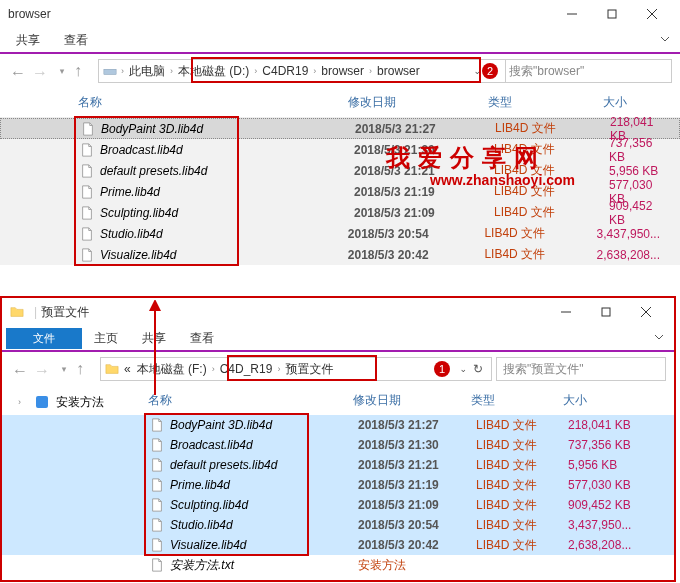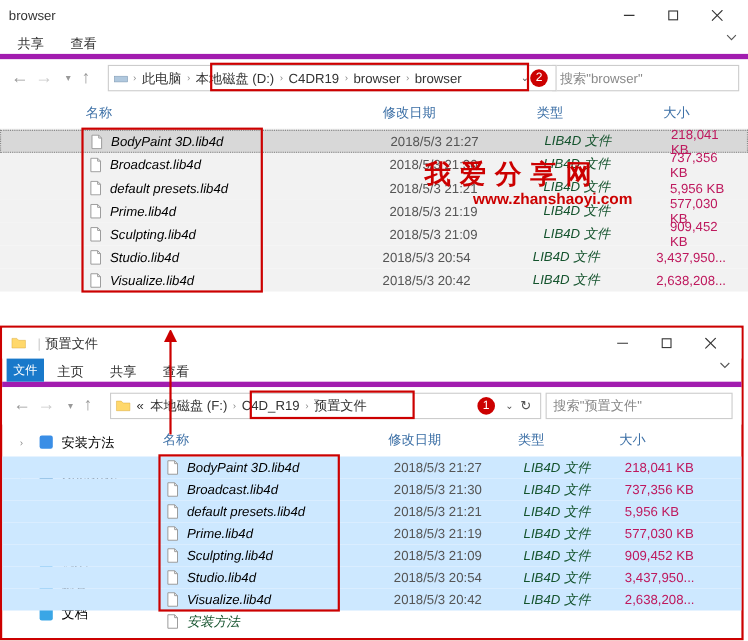--- a/index.html
+++ b/index.html
@@ -9,22 +9,22 @@
 .window.w1 { border: none; }
 .window.w2 { position: absolute; top: 296px; left: 0; width: 676px; height: 286px; border: 2px solid #cc0000; }
 
 .titlebar { display: flex; align-items: center; height: 28px; padding: 0 8px; background: #fff; font-size: 12px; color: #333; }
 .titlebar .icon { width: 14px; height: 14px; margin-right: 6px; }
 .titlebar .title { flex: 1; }
 .titlebar .winbtns { display: flex; }
 .titlebar .winbtn { width: 40px; height: 26px; display: flex; align-items: center; justify-content: center; color: #333; }
 .titlebar .winbtn svg { width: 10px; height: 10px; }
 
-.ribbon-tabs { display: flex; align-items: flex-start; height: 26px; font-size: 12px; padding-left: 4px; border-bottom: 5px solid #a21caf; }
-.ribbon-tabs .filetab { background: #1979ca; color: #fff; padding: 3px 6px; font-size: 11px; }
+.ribbon-tabs { display: flex; align-items: center; height: 26px; font-size: 12px; padding-left: 4px; border-bottom: 2px solid #a21caf; }
+.ribbon-tabs .filetab { background: #1979ca; color: #fff; padding: 3px 27px; font-size: 11px; }
 .ribbon-tabs .tab { padding: 4px 12px; color: #333; }
 .ribbon-tabs .expand { margin-left: auto; padding: 0 10px; }
 
 .addrbar { display: flex; align-items: center; height: 34px; padding: 4px 8px; gap: 4px; background: #fff; }
 .navarrows { display: flex; align-items: center; gap: 2px; color: #999; }
 .navarrows .arr { width: 20px; height: 20px; display: flex; align-items: center; justify-content: center; }
 .navarrows .up { width: 20px; }
 .pathbox { flex: 1; display: flex; align-items: center; border: 1px solid #ccc; height: 24px; padding: 0 4px; font-size: 12px; background: #fff; position: relative; }
 .pathbox .seg { padding: 0 3px; color: #333; }
 .pathbox .chev { color: #888; font-size: 9px; padding: 0 2px; }
@@ -41,22 +41,22 @@
 .columns .c2 { width: 140px; }
 .columns .c3 { width: 115px; }
 .columns .c4 { flex: 1; }
 
 .filelist { font-size: 12px; }
 .row { display: flex; align-items: center; height: 21px; padding-left: 80px; }
 .row.sel { background: #cde8ff; }
 .row.sel2 { background: #d8d8d8; border: 1px dotted #888; }
 .row .ficon { width: 14px; height: 14px; margin-right: 6px; flex-shrink: 0; }
 .row .fname { width: 254px; font-style: italic; }
-.row .fdate { width: 140px; color: #555; }
-.row .ftype { width: 115px; color: #14532d; font-style: italic; }
+.row .fdate { width: 140px; color: #555; font-weight: bold; }
+.row .ftype { width: 115px; color: #c2410c; }
 .row .fsize { flex: 1; color: #be185d; padding-right: 20px; }
 
 .w1 .filelist .row { background: #f2f2f2; }
 .w1 .filelist .row.sel2 { background: #d8d8d8; }
 
 .sidebar { position: absolute; left: 2px; top: 92px; width: 115px; font-size: 12px; }
 .sidebar .sitem { display: flex; align-items: center; height: 24px; padding-left: 14px; gap: 6px; }
 .sidebar .sitem .sicon { width: 16px; height: 16px; }
 .sidebar .chev2 { font-size: 9px; color: #888; width: 10px; }
 
@@ -325,27 +325,20 @@
         </svg>
         <span>视频</span>
       </div>
       <div class="sitem">
         <span class="chev2"></span>
         <svg class="sicon" viewBox="0 0 16 16">
           <rect x="2" y="2" width="12" height="12" rx="2" fill="#3aa6e6"></rect>
         </svg>
         <span>图片</span>
       </div>
-      <div class="sitem">
-        <span class="chev2"></span>
-        <svg class="sicon" viewBox="0 0 16 16">
-          <rect x="2" y="2" width="12" height="12" rx="2" fill="#3aa6e6"></rect>
-        </svg>
-        <span>文档</span>
-      </div>
     </div>
 
   <div class="columns2">
     <div class="c1">名称</div>
     <div class="c2">修改日期</div>
     <div class="c3">类型</div>
     <div class="c4">大小</div>
   </div>
   <div class="filelist filelist2" id="list2" style="position:relative">
     <div class="redbox" style="top:-2px; left:142px; width:165px; height:143px;"></div>
@@ -417,20 +410,21 @@
         <span class="fname">Visualize.lib4d</span>
         <span class="fdate">2018/5/3 20:42</span>
         <span class="ftype">LIB4D 文件</span>
         <span class="fsize">2,638,208...</span>
       </div>
       <div class="row">
         <svg class="ficon" viewBox="0 0 16 16">
           <path d="M3 1 h7 l3 3 v11 h-10 z" fill="#fff" stroke="#999"></path>
           <path d="M10 1 v3 h3" fill="none" stroke="#999"></path>
         </svg>
+        <span class="fname">安装方法.txt</span>
         <span class="ftype">安装方法</span>
         <span class="fsize"></span>
       </div>
     </div>
 </div>
 
 <div class="watermark1">我爱分享网</div>
 <div class="watermark2">www.zhanshaoyi.com</div>
 
 <svg class="arrow-annot" width="30" height="100">

